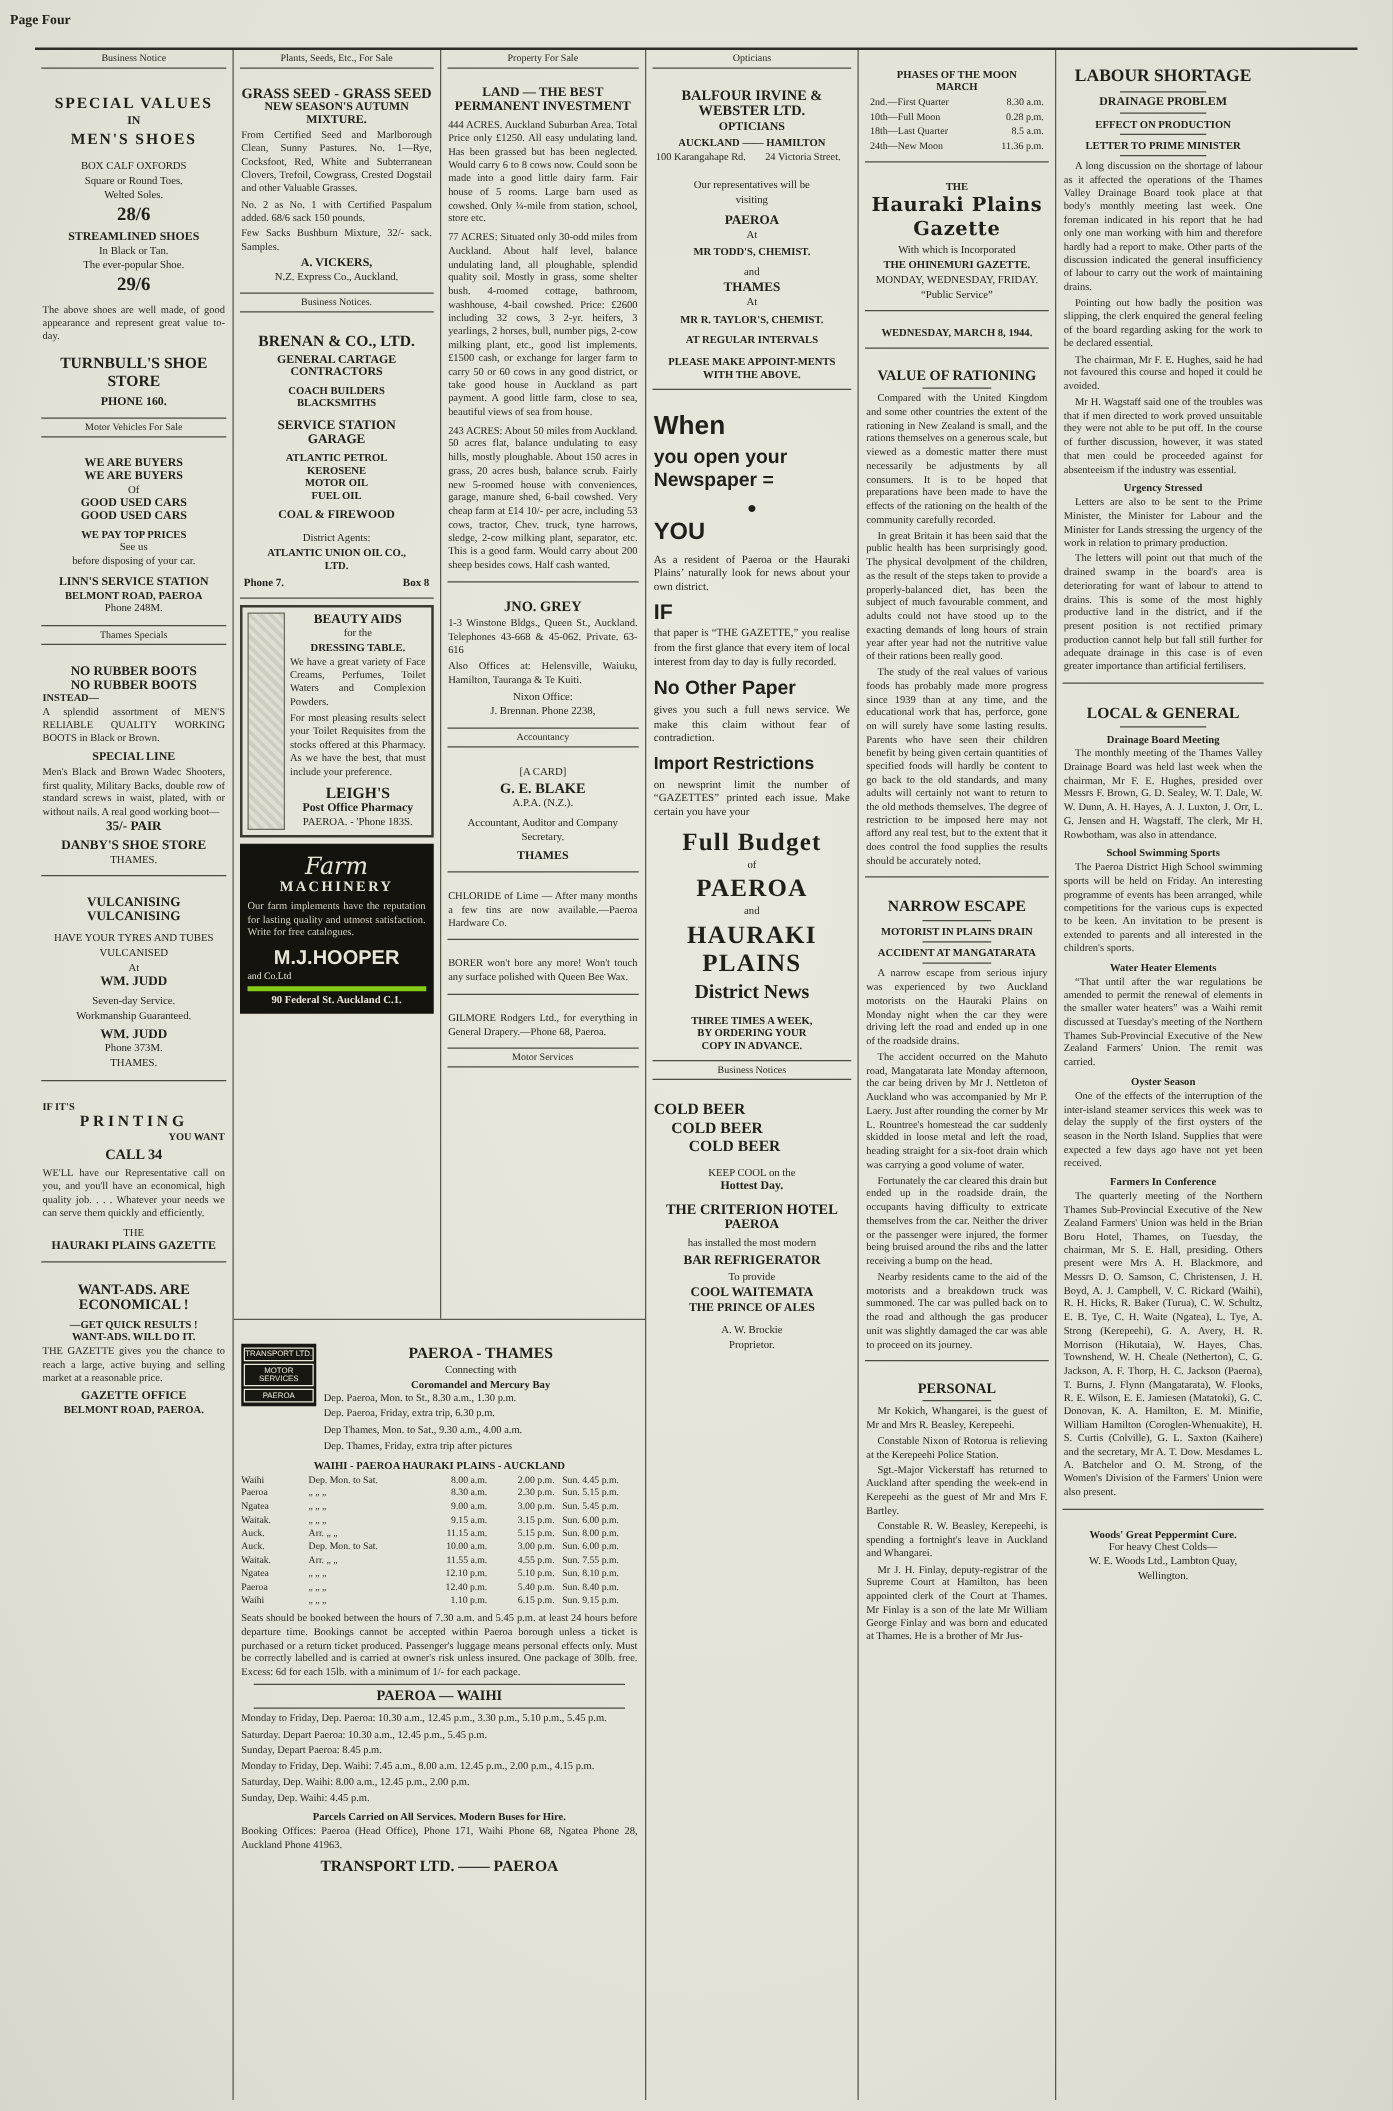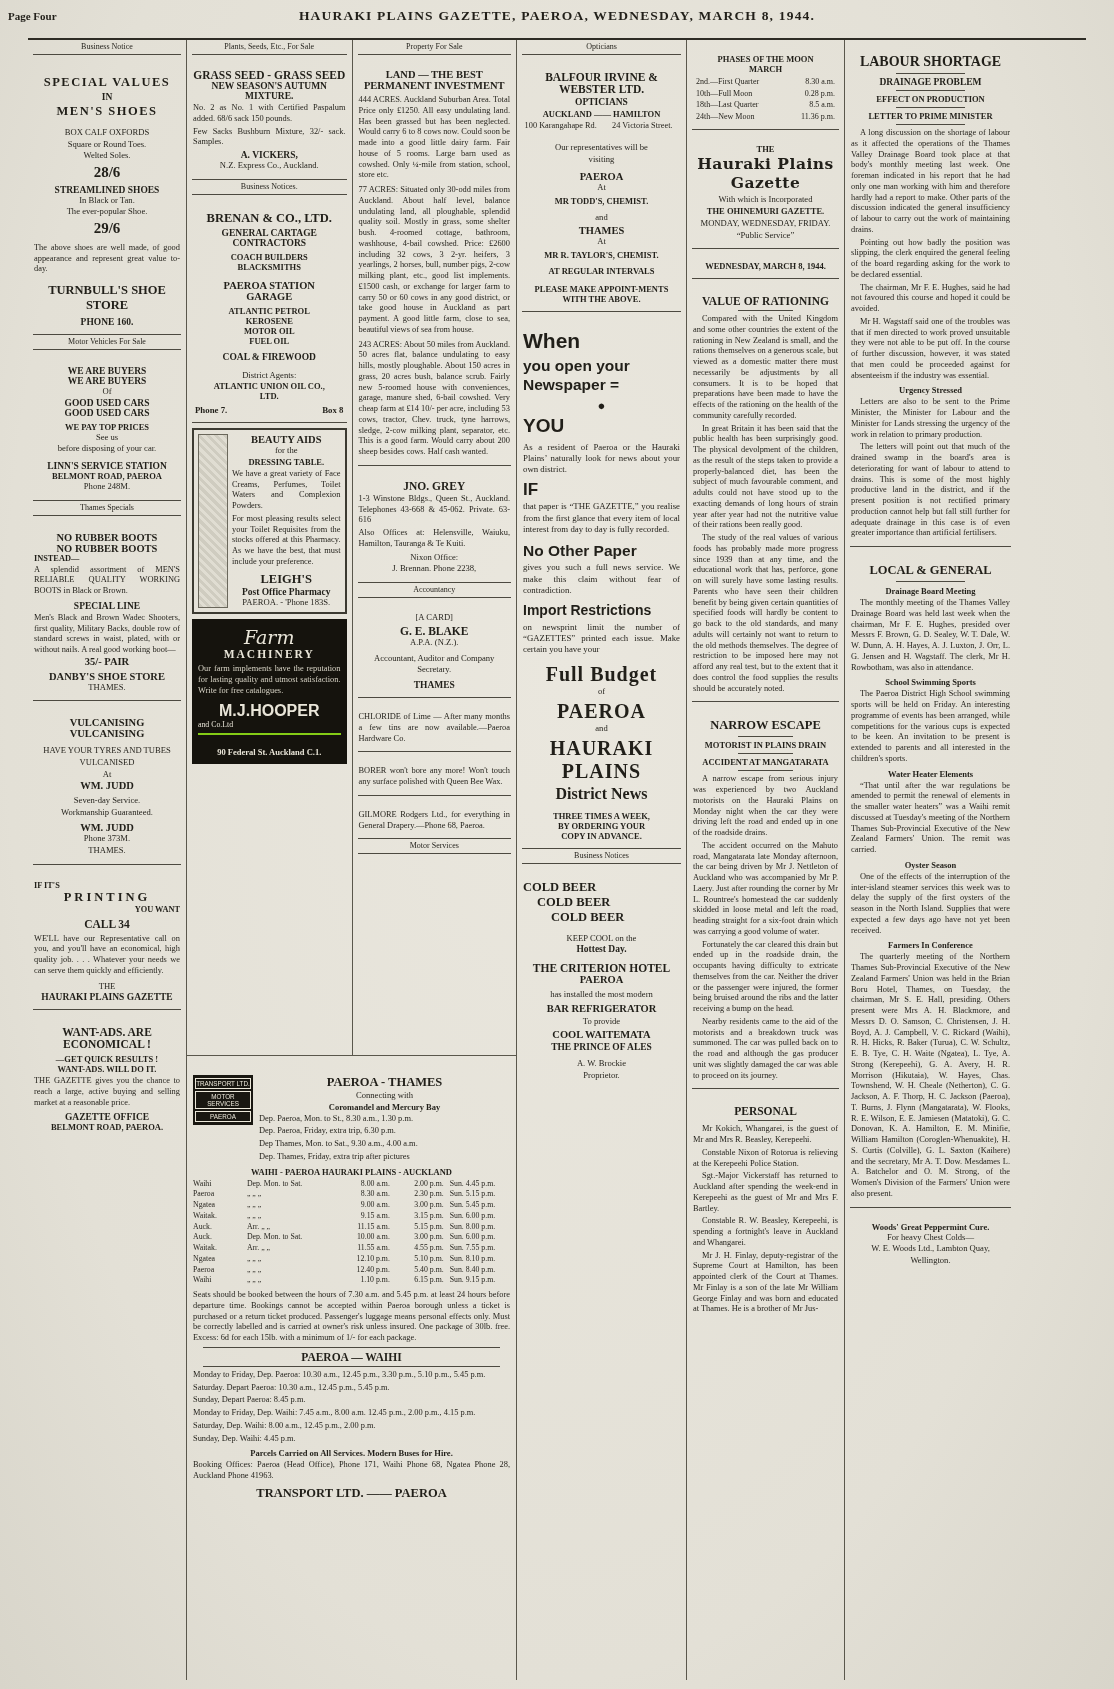--- a/index.html
+++ b/index.html
@@ -67,21 +67,20 @@
   .serifbig{font-size:20px;font-weight:bold;text-align:center;letter-spacing:1px}
   .serifmed{font-size:16px;font-weight:bold;text-align:center}
 </style>
 </head>
 <body>
 
 <div class="page">
 
   <div class="hdr">
     <span class="pagenum">Page Four</span>
-    <div class="mast">HAURAKI PLAINS GAZETTE, PAEROA, WEDNESDAY, MARCH 8, 1944.</div>
   </div>
   <div class="hdr-rule"></div>
 
   <div class="cols">
 
     <div class="col c1">
       <div class="slab">Business Notice</div>
 
       <div class="blk">
         <div class="h12 sp mt8">SPECIAL VALUES</div>
@@ -168,36 +167,37 @@
       <div class="pair-top">
 
         <div class="subcol">
           <div class="slab">Plants, Seeds, Etc., For Sale</div>
 
           <div class="blk">
             <div class="h11 mt2">GRASS SEED - GRASS SEED</div>
             <div class="h9">NEW SEASON'S AUTUMN</div>
             <div class="h9">MIXTURE.</div>
             <div>
+                <p class="p p0">From Certified Seed and Marlborough Clean, Sunny Pastures. No. 1—Rye, Cocksfoot, Red, White and Subterranean Clovers, Trefoil, Cowgrass, Crested Dogstail and other Valuable Grasses.</p>
                 <p class="p p0">No. 2 as No. 1 with Certified Paspalum added.  68/6 sack 150 pounds.</p>
                 <p class="p p0">Few Sacks Bushburn Mixture, 32/- sack.  Samples.</p>
               </div>
             <div class="h9 mt2">A. VICKERS,</div>
             <div class="ln">N.Z. Express Co., Auckland.</div>
           </div>
 
           <div class="slab">Business Notices.</div>
 
           <div class="blk">
             <div class="h12 mt4">BRENAN &amp; CO., LTD.</div>
             <div class="h9 mt2">GENERAL CARTAGE</div>
             <div class="h9">CONTRACTORS</div>
             <div class="h8 mt4">COACH BUILDERS</div>
             <div class="h8">BLACKSMITHS</div>
-            <div class="h10 mt8">PAEROA STATION</div>
+            <div class="h10 mt8">SERVICE STATION</div>
             <div class="h10">GARAGE</div>
             <div class="h8 mt4">ATLANTIC PETROL</div>
             <div class="h8">KEROSENE</div>
             <div class="h8">MOTOR OIL</div>
             <div class="h8">FUEL OIL</div>
             <div class="h9 mt6">COAL &amp; FIREWOOD</div>
             <div class="ln mt8">District Agents:</div>
             <div class="h8">ATLANTIC UNION OIL CO.,</div>
             <div class="h8">LTD.</div>
             <div class="phonebox">
@@ -219,21 +219,21 @@
               <div class="ln s7">PAEROA.  -  'Phone 183S.</div>
             </div>
           </div>
 
           <div class="dark">
             <div class="script" style="font-size:19px;text-align:center">Farm</div>
             <div class="h11 outline" style="color:#e9e5d8">MACHINERY</div>
             <p class="p p0 s7 mt4" style="color:#d8d4c6">Our farm implements have the reputation for lasting quality and utmost satisfaction.  Write for free catalogues.</p>
             <div class="h16 mt6 sans">M.J.HOOPER</div>
             <div class="s7 c">and Co.Ltd</div>
-            <div class="h8 mt4" style="border-top:2px solid #84cc16;padding-top:12px">90 Federal St.  Auckland C.1.</div>
+            <div class="h8 mt4" style="border-top:4px solid #84cc16;padding-top:1px">90 Federal St.  Auckland C.1.</div>
           </div>
         </div>
 
         <div class="subcol">
           <div class="slab">Property For Sale</div>
 
           <div class="blk">
             <div class="h10 mt2">LAND — THE BEST PERMANENT INVESTMENT</div>
             <div>
                 <p class="p p0 mt4">444 ACRES.  Auckland Suburban Area.  Total Price only £1250.  All easy undulating land. Has been grassed but has been neglected.  Would carry 6 to 8 cows now.  Could soon be made into a good little dairy farm. Fair house of 5 rooms.  Large barn used as cowshed.  Only ¼-mile from station, school, store etc.</p>

